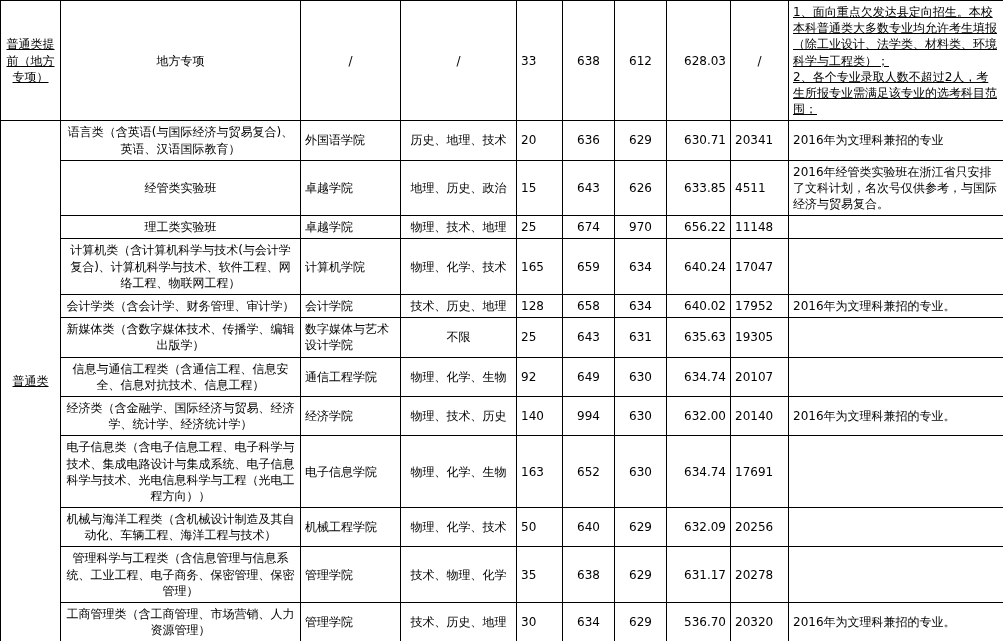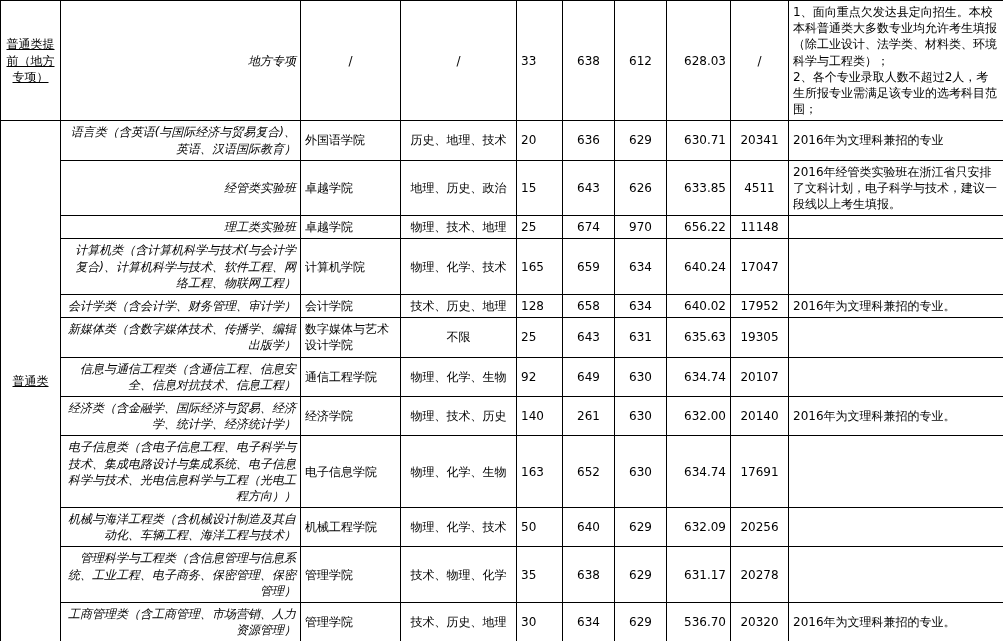--- a/index.html
+++ b/index.html
@@ -32,22 +32,21 @@
     font-size: 12px;
     word-break: break-all;
   }
   td.c-group {
     text-align: center;
     width: 60px;
     text-decoration: underline;
   }
   td.c-major {
     width: 240px;
-    text-align: right;
-    font-style: italic;
+    text-align: center;
   }
   td.c-college {
     width: 100px;
     text-align: left;
   }
   td.c-subject {
     width: 120px;
     text-align: center;
   }
   td.c-num {
@@ -59,21 +58,21 @@
     text-align: center;
     padding-right: 6px;
   }
   td.c-avg {
     width: 64px;
     text-align: right;
     padding-right: 6px;
   }
   td.c-rank {
     width: 60px;
-    text-align: center;
+    text-align: left;
     padding-right: 4px;
   }
   td.c-note {
     width: 215px;
     text-align: left;
     font-size: 12px;
   }
   td.center {
     text-align: center;
   }
@@ -102,21 +101,21 @@
       <tr>
         <td class="c-group" rowspan="1">普通类提前（地方专项）</td>
         <td class="c-major">地方专项</td>
         <td class="c-college center">/</td>
         <td class="c-subject">/</td>
         <td class="c-num">33</td>
         <td class="c-score">638</td>
         <td class="c-score">612</td>
         <td class="c-avg">628.03</td>
         <td class="c-rank center">/</td>
-        <td class="c-note note-block" style="white-space:pre-line;">1、面向重点欠发达县定向招生。本校本科普通类大多数专业均允许考生填报（除工业设计、法学类、材料类、环境科学与工程类）；
+        <td class="c-note note-block" style="white-space:pre-line;text-decoration:underline;">1、面向重点欠发达县定向招生。本校本科普通类大多数专业均允许考生填报（除工业设计、法学类、材料类、环境科学与工程类）；
 2、各个专业录取人数不超过2人，考生所报专业需满足该专业的选考科目范围；</td>
       </tr>
 
       <tr>
         <td class="c-group" rowspan="12">普通类</td>
         <td class="c-major">语言类（含英语(与国际经济与贸易复合)、英语、汉语国际教育）</td>
         <td class="c-college">外国语学院</td>
         <td class="c-subject">历史、地理、技术</td>
         <td class="c-num">20</td>
         <td class="c-score">636</td>
@@ -128,21 +127,21 @@
 
       <tr>
         <td class="c-major">经管类实验班</td>
         <td class="c-college">卓越学院</td>
         <td class="c-subject">地理、历史、政治</td>
         <td class="c-num">15</td>
         <td class="c-score">643</td>
         <td class="c-score">626</td>
         <td class="c-avg">633.85</td>
         <td class="c-rank">4511</td>
-        <td class="c-note">2016年经管类实验班在浙江省只安排了文科计划，电子科学与技术，建议一段线以上考生填报。</td>
+        <td class="c-note">2016年经管类实验班在浙江省只安排了文科计划，名次号仅供参考，与国际经济与贸易复合。</td>
       </tr>
 
       <tr>
         <td class="c-major">理工类实验班</td>
         <td class="c-college">卓越学院</td>
         <td class="c-subject">物理、技术、地理</td>
         <td class="c-num">25</td>
         <td class="c-score">674</td>
         <td class="c-score">970</td>
         <td class="c-avg">656.22</td>
@@ -196,21 +195,21 @@
         <td class="c-avg">634.74</td>
         <td class="c-rank">20107</td>
         <td class="c-note"></td>
       </tr>
 
       <tr>
         <td class="c-major">经济类（含金融学、国际经济与贸易、经济学、统计学、经济统计学）</td>
         <td class="c-college">经济学院</td>
         <td class="c-subject">物理、技术、历史</td>
         <td class="c-num">140</td>
-        <td class="c-score">261</td>
+        <td class="c-score">994</td>
         <td class="c-score">630</td>
         <td class="c-avg">632.00</td>
         <td class="c-rank">20140</td>
         <td class="c-note">2016年为文理科兼招的专业。</td>
       </tr>
 
       <tr>
         <td class="c-major">电子信息类（含电子信息工程、电子科学与技术、集成电路设计与集成系统、电子信息科学与技术、光电信息科学与工程（光电工程方向））</td>
         <td class="c-college">电子信息学院</td>
         <td class="c-subject">物理、化学、生物</td>

